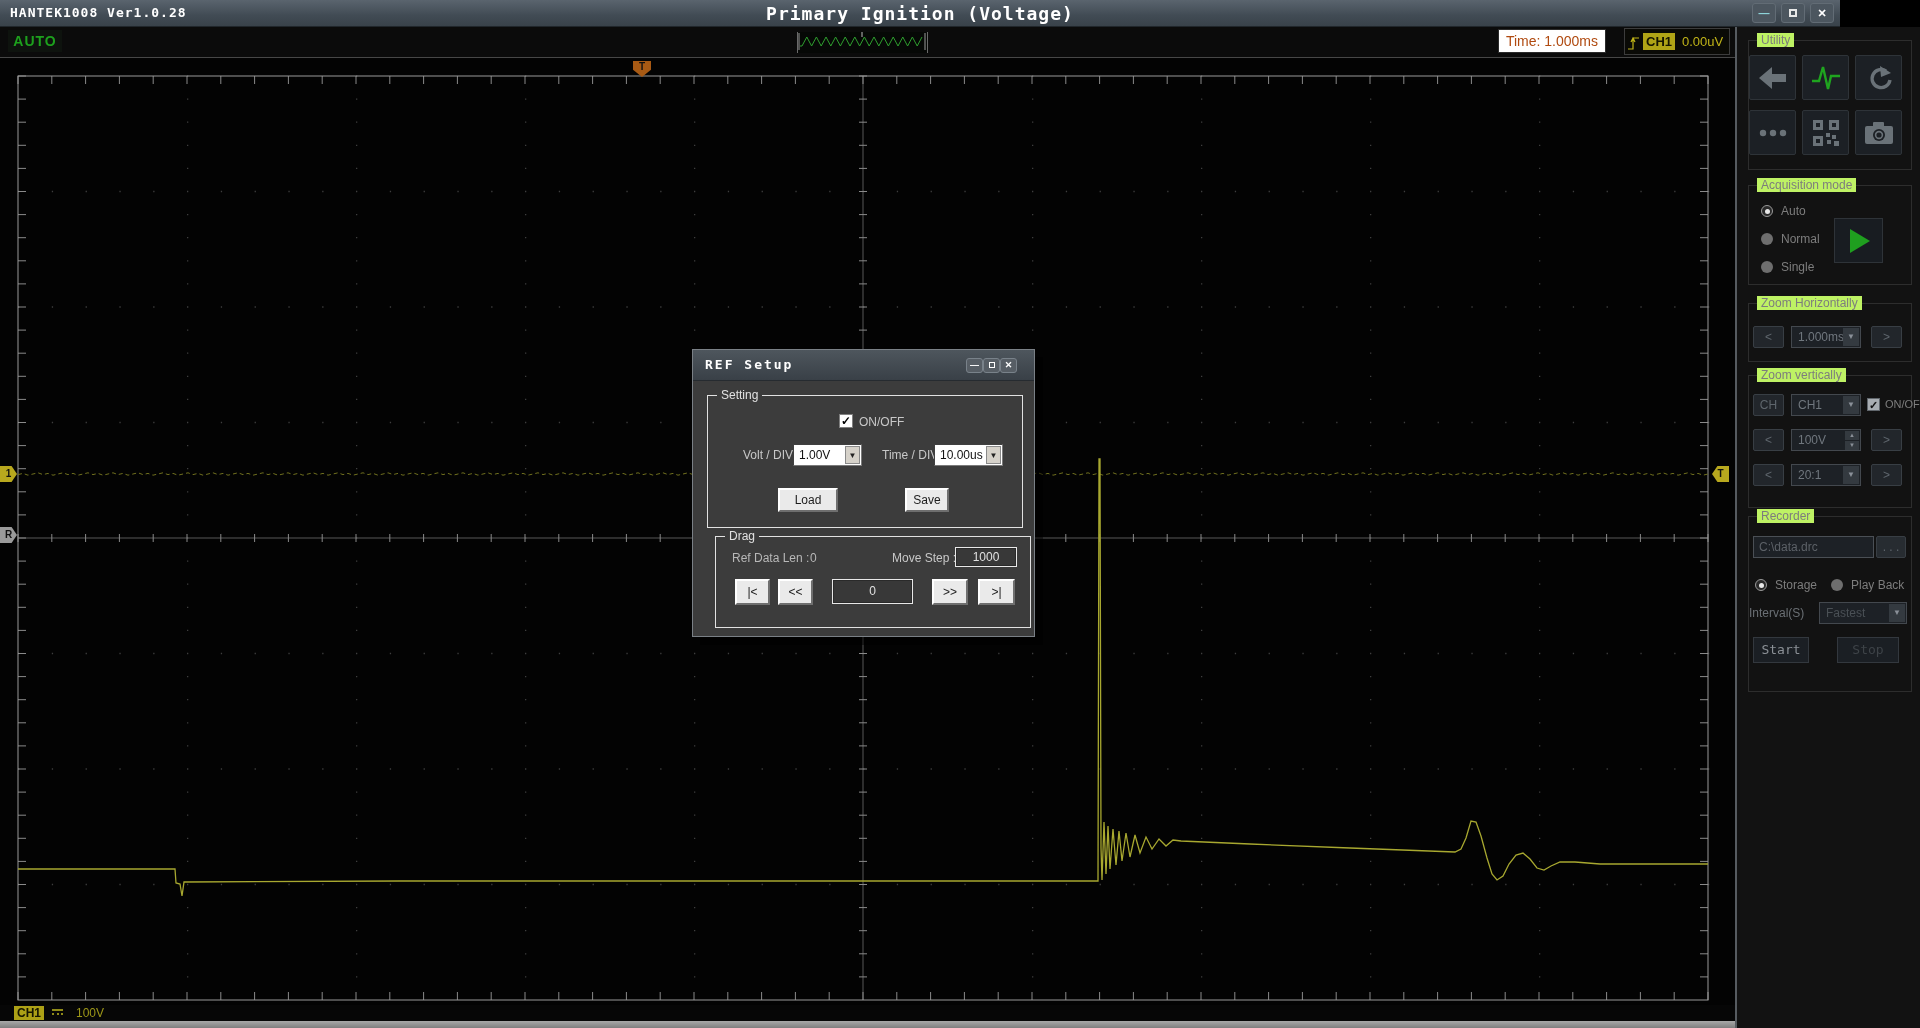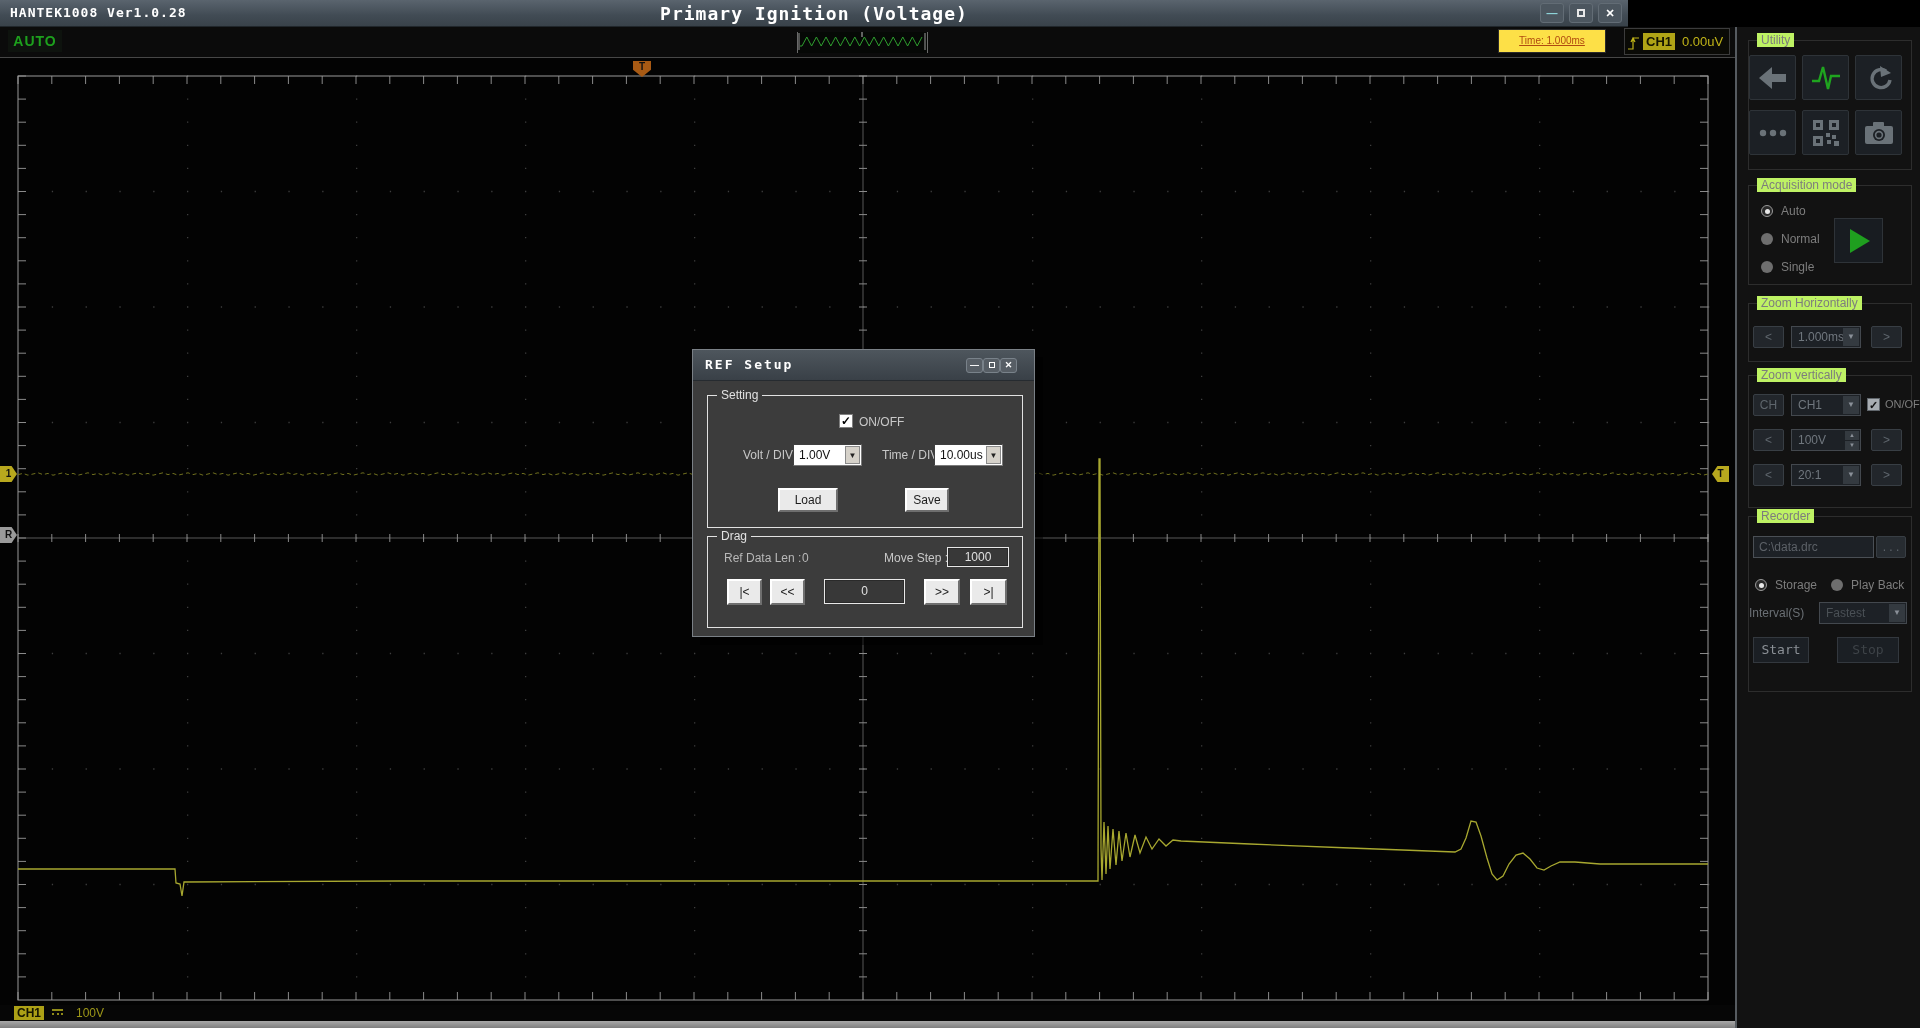--- a/index.html
+++ b/index.html
@@ -1,38 +1,38 @@
 <!DOCTYPE html>
 <html><head>
 <meta charset="utf-8">
 <style>
   html,body{margin:0;padding:0;background:#000;width:1920px;height:1028px;overflow:hidden;
     font-family:"Liberation Sans",sans-serif;-webkit-font-smoothing:none;}
   *{box-sizing:border-box;}
   
-  .titlebar{position:absolute;left:0;top:0;width:1628px;height:27px;
+  .titlebar{position:absolute;left:0;top:0;width:1840px;height:27px;
     background:linear-gradient(#5a646e,#414b54 60%,#39424a);border-bottom:1px solid #20262b;}
   .app-title{position:absolute;left:10px;top:5px;color:#fff;font-family:"DejaVu Sans Mono",monospace;
     font-weight:bold;font-size:13px;letter-spacing:1px;}
   .doc-title{position:absolute;left:0;right:0;top:3px;text-align:center;color:#fff;
     font-family:"DejaVu Sans Mono",monospace;font-weight:bold;font-size:18px;letter-spacing:1px;}
   .winbtns{position:absolute;right:6px;top:3px;display:flex;gap:5px;}
   .winbtn{width:24px;height:20px;background:#4c565f;border:1px solid #626c75;border-radius:3px;
     color:#fff;font-size:11px;line-height:18px;text-align:center;font-weight:bold;}
   .winbtn .min{color:#8fd7dd;font-weight:bold;}
   .winbtn .sq{display:inline-block;width:8px;height:8px;border:2px solid #e8e8e8;margin-top:4px;}
   
   .statusbar{position:absolute;left:0;top:27px;width:1735px;height:31px;background:#0b0b0b;
     border-bottom:1px solid #474747;}
   .mode-box{position:absolute;left:8px;top:3px;width:54px;height:22px;background:#0e130e;
     color:#1da11d;font-size:14px;font-weight:bold;text-align:center;line-height:22px;letter-spacing:1px;}
   .preview{position:absolute;left:797px;top:5px;width:131px;height:21px;background:#060806;
     border-left:1px solid #6a6a6a;border-right:1px solid #6a6a6a;}
-  .time-box{position:absolute;left:1498px;top:2px;width:108px;height:24px;background:#fde047;
-    border:1px solid #2b2b2b;color:#b04a10;font-size:10px;text-align:center;line-height:22px;text-decoration:underline;}
+  .time-box{position:absolute;left:1498px;top:2px;width:108px;height:24px;background:#ffffff;
+    border:1px solid #2b2b2b;color:#b04a10;font-size:14px;text-align:center;line-height:22px;}
   .trig-box{position:absolute;left:1624px;top:1px;width:106px;height:27px;background:#0a0a06;
     border:1px solid #3c3c3c;display:flex;align-items:center;}
   .trig-ch{margin-left:18px;background:#b0a416;color:#151500;font-size:13px;font-weight:bold;
     padding:0 3px;height:17px;line-height:17px;}
   .trig-val{color:#c0b418;font-size:13px;margin-left:7px;}
   
   .scope{position:absolute;left:0;top:58px;width:1735px;height:947px;background:#030303;}
   .scope svg{position:absolute;left:0;top:0;}
   .marker{position:absolute;font-size:10px;font-weight:bold;color:#111;text-align:center;line-height:16px;}
   .m-left{width:17px;height:16px;clip-path:polygon(0 0,68% 0,100% 50%,68% 100%,0 100%);}
@@ -305,21 +305,21 @@
     </div>
     <span class="dlabel" style="left:174px;top:52px;">Time / DIV</span>
     <div class="ddrop" style="left:226px;top:48px;width:69px;">
       <span>10.00us</span>
       <span class="arr">▼</span>
     </div>
     <div class="dbutton" style="left:70px;top:92px;width:60px;height:24px;line-height:20px;">Load</div>
     <div class="dbutton" style="left:197px;top:92px;width:44px;height:24px;line-height:20px;">Save</div>
   </div>
 
-  <div class="dgroup" style="top:186px;height:92px;">
+  <div class="dgroup" style="top:186px;height:92px;margin-left:8px;">
     <span class="glabel">Drag</span>
     <span class="dlabel" style="left:16px;top:14px;color:#b8b8b8;">Ref Data Len :</span>
     <span class="dlabel" style="left:94px;top:14px;color:#b8b8b8;">0</span>
     <span class="dlabel" style="left:176px;top:14px;">Move Step :</span>
     <div class="dfield" style="left:239px;top:10px;width:62px;height:20px;line-height:18px;">1000</div>
     <div class="dbutton" style="left:19px;top:42px;width:35px;height:26px;line-height:22px;">|&lt;</div>
     <div class="dbutton" style="left:62px;top:42px;width:35px;height:26px;line-height:22px;">&lt;&lt;</div>
     <div class="dfield" style="left:116px;top:42px;width:81px;height:25px;line-height:23px;">0</div>
     <div class="dbutton" style="left:216px;top:42px;width:36px;height:26px;line-height:22px;">&gt;&gt;</div>
     <div class="dbutton" style="left:262px;top:42px;width:37px;height:26px;line-height:22px;">&gt;|</div>

